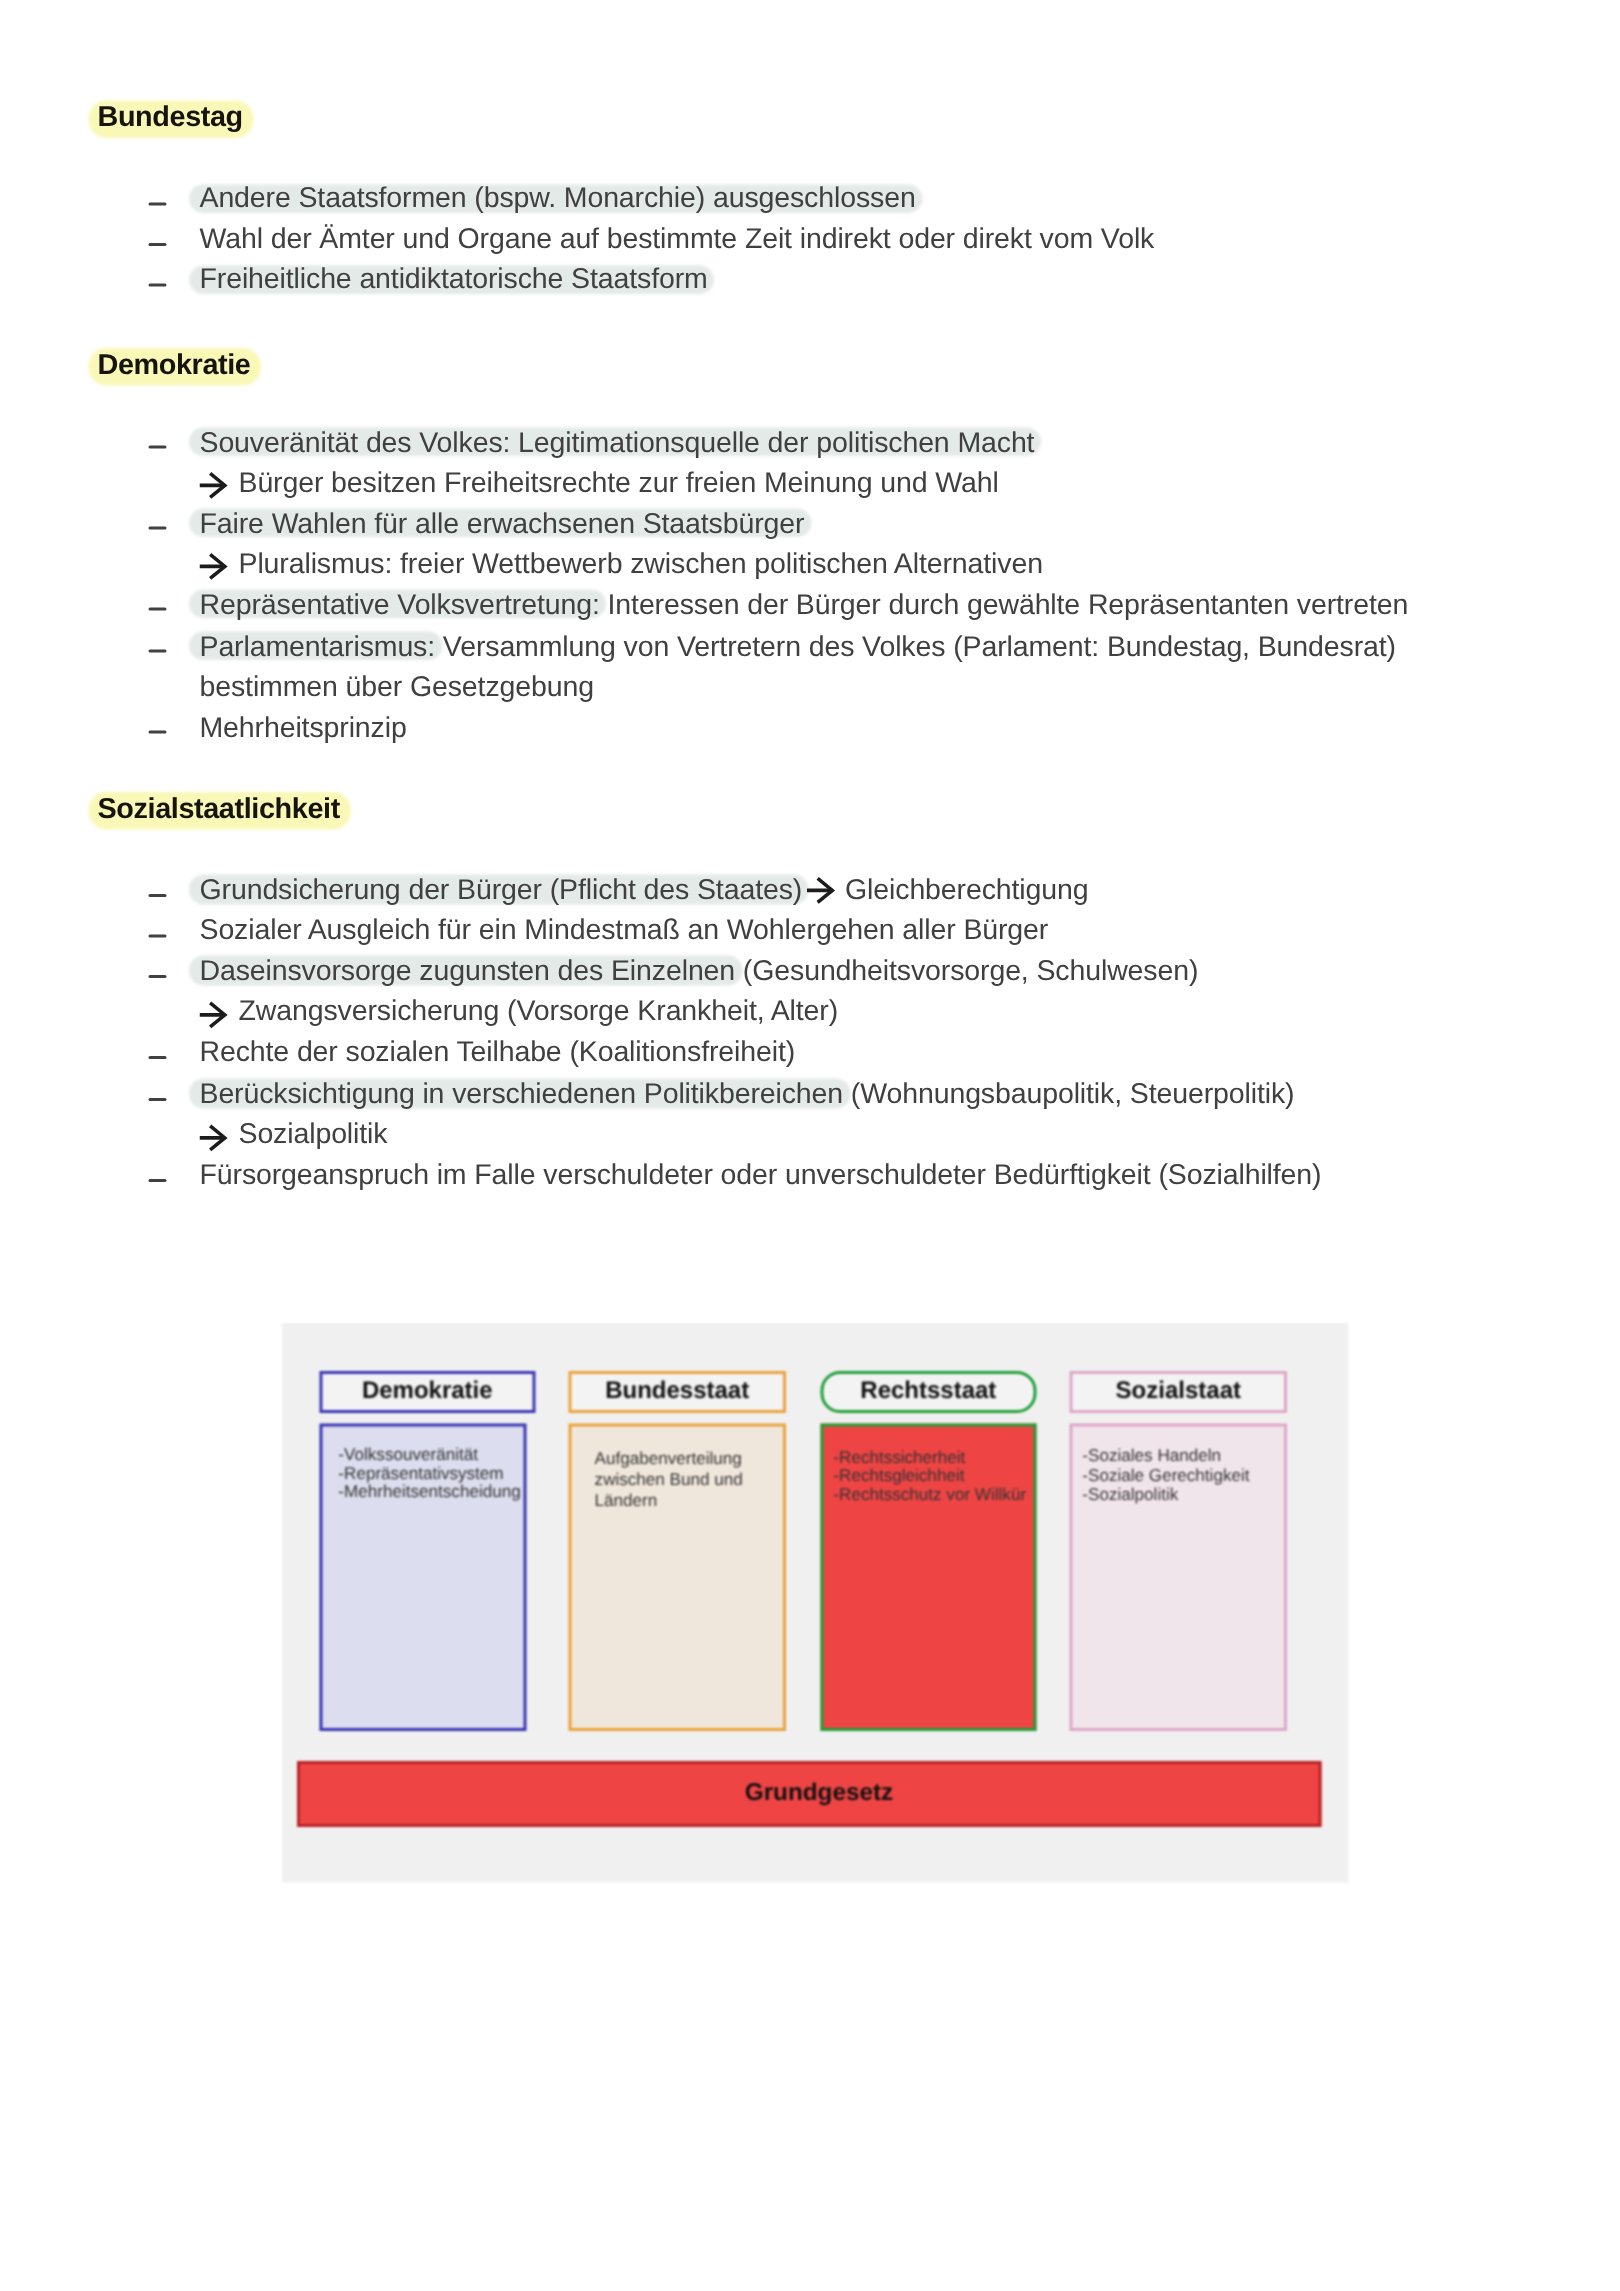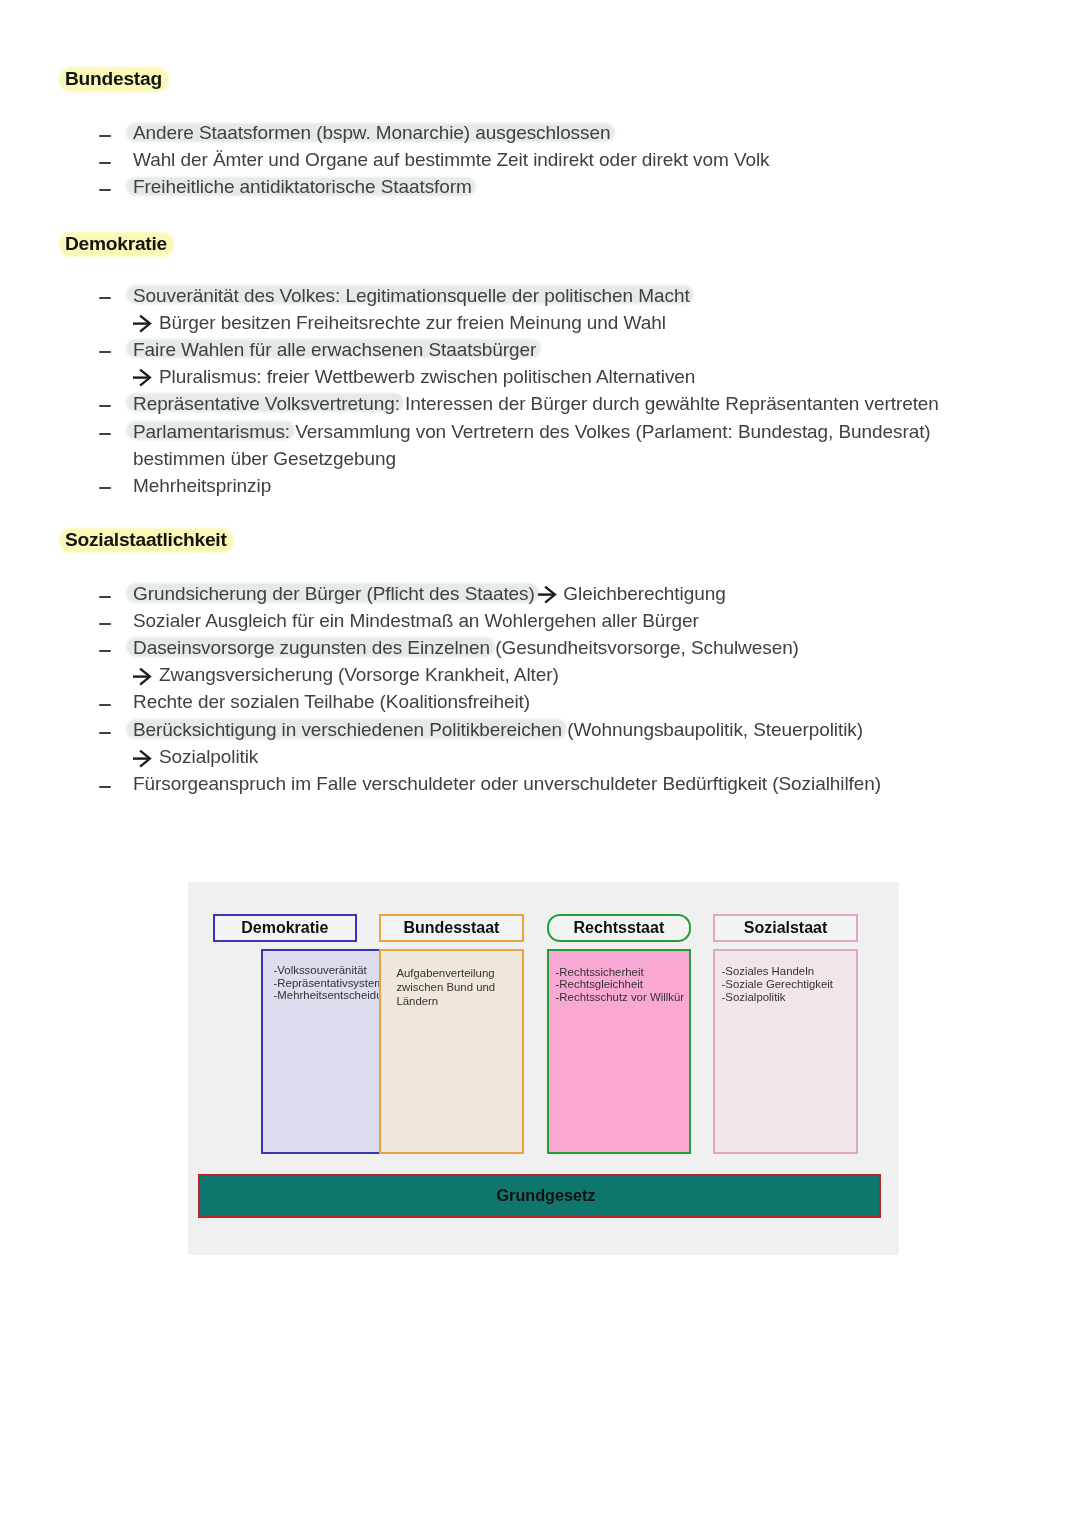--- a/index.html
+++ b/index.html
@@ -106,46 +106,46 @@
       <div class="row arr" style="top: 163px;"><span class="mk arrow">
           <svg width="19" height="19" viewBox="0 0 19 19">
             <path d="M0 8.4 H16.8 V10.8 H0 Z" fill="#1c1c1c"></path>
             <path d="M7.1 1.6 L16.9 9.6 L7.1 17.6" fill="none" stroke="#1c1c1c" stroke-width="2.35" stroke-linecap="butt" stroke-linejoin="miter"></path>
           </svg>
         </span><span class="txt"><span>Sozialpolitik</span></span></div>
       <div class="row" style="top: 190px;"><span class="mk dash"></span><span class="txt"><span>Fürsorgeanspruch im Falle verschuldeter oder unverschuldeter Bedürftigkeit (Sozialhilfen)</span></span></div>
     </div>
     <div class="diagram" style="background: rgb(240, 240, 240);">
       <div class="dg-title" style="left: 24.6px; width: 143.7px; border-color: rgb(58, 53, 181);">Demokratie</div>
-      <div class="dg-body" style="left: 24.6px; width: 158px; border-color: rgb(58, 53, 181); background: rgb(220, 221, 238); margin-left: 48px;">
+      <div class="dg-body" style="left: 24.6px; width: 138px; border-color: rgb(58, 53, 181); background: rgb(220, 221, 238);">
         <div class="bt" style="left: 10.6px; top: 12.5px; line-height: 12.8px;">
           <div>-Volkssouveränität</div>
           <div>-Repräsentativsystem</div>
           <div>-Mehrheitsentscheidung</div>
         </div>
       </div>
       <div class="dg-title" style="left: 190.5px; width: 145.1px; border-color: rgb(233, 163, 60);">Bundesstaat</div>
       <div class="dg-body" style="left: 190.5px; width: 145.1px; border-color: rgb(233, 163, 60); background: rgb(240, 231, 220);">
         <div class="bt" style="left: 15.5px; top: 15.4px; line-height: 13.9px;">
           <div>Aufgabenverteilung</div>
           <div>zwischen Bund und</div>
           <div>Ländern</div>
         </div>
       </div>
       <div class="dg-title" style="left: 358.3px; width: 144.4px; border-color: rgb(30, 160, 55); border-radius: 13px;">Rechtsstaat</div>
-      <div class="dg-body" style="left: 358.3px; width: 144.4px; border-color: rgb(30, 160, 55); background: #f9a8d4;">
+      <div class="dg-body" style="left: 358.3px; width: 144.4px; border-color: rgb(30, 160, 55); background: #ef4444;">
         <div class="bt" style="left: 6.9px; top: 14.3px; line-height: 12.6px;">
           <div>-Rechtssicherheit</div>
           <div>-Rechtsgleichheit</div>
           <div>-Rechtsschutz vor Willkür</div>
         </div>
       </div>
       <div class="dg-title" style="left: 524.9px; width: 144.5px; border-color: rgb(223, 166, 200);">Sozialstaat</div>
       <div class="dg-body" style="left: 524.9px; width: 144.5px; border-color: rgb(223, 166, 200); background: rgb(241, 229, 236);">
         <div class="bt" style="left: 6.3px; top: 13.6px; line-height: 13.2px;">
           <div>-Soziales Handeln</div>
           <div>-Soziale Gerechtigkeit</div>
           <div>-Sozialpolitik</div>
         </div>
       </div>
-      <div class="dg-foot" style="border-color: rgb(185, 35, 39); background: #0f766e;">Grundgesetz</div>
+      <div class="dg-foot" style="border-color: rgb(185, 35, 39); background: #ef4444;">Grundgesetz</div>
     </div>
   </div>
 
 </body></html>

